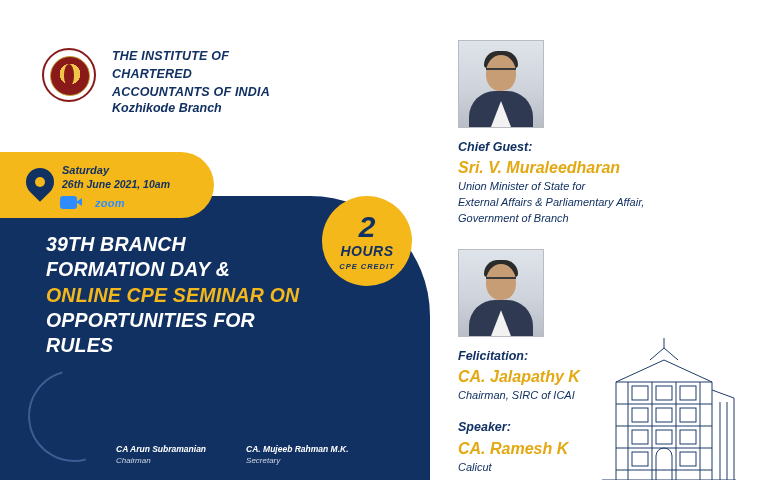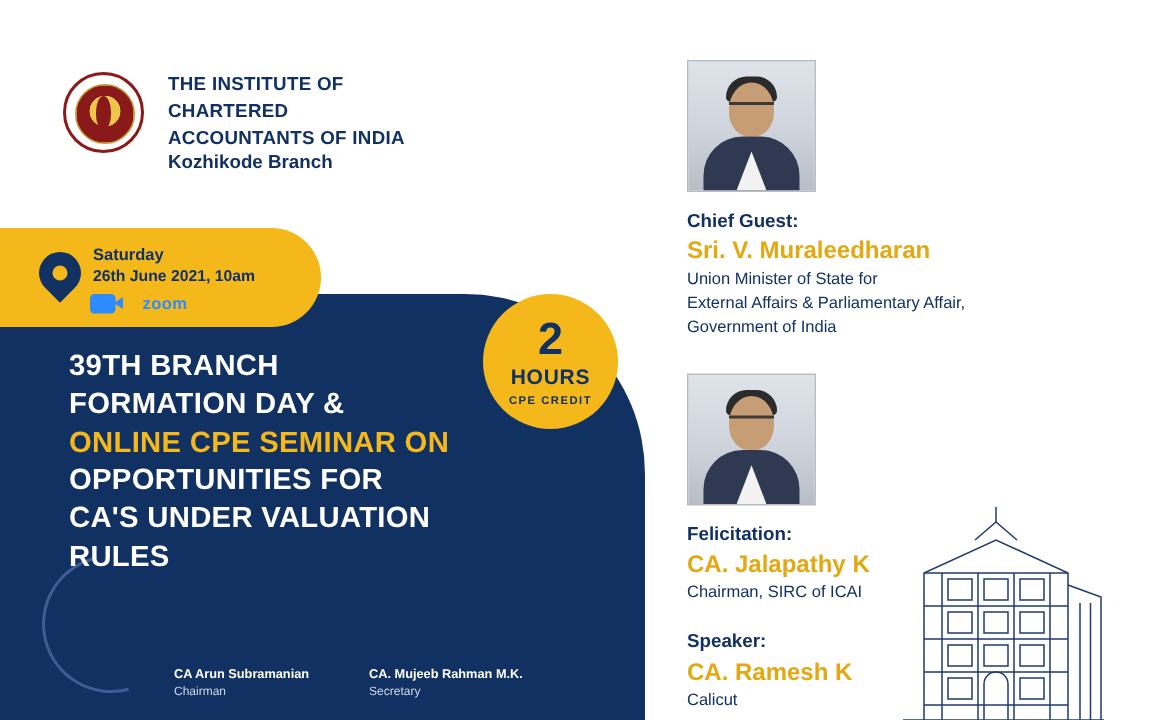--- a/index.html
+++ b/index.html
@@ -6,20 +6,21 @@
   html, body {
     width: 776px; height: 480px;
     font-family: "Liberation Sans", sans-serif;
     background: #ffffff;
     overflow: hidden;
   }
   #poster {
     position: relative;
     width: 760px; height: 480px;
     background: #ffffff;
+    font-style: italic;
   }
 
   
   .navy-panel {
     position: absolute;
     left: 0; top: 196px;
     width: 430px; height: 284px;
     background: #123163;
     border-top-right-radius: 120px;
   }
@@ -253,21 +254,20 @@
       <span class="zoom-cam"></span>
       <span class="zoom-word">zoom</span>
     </div>
   </div>
 
   <div class="title-block">
     <div class="t-white">39TH BRANCH</div>
     <div class="t-white">FORMATION DAY &amp;</div>
     <div class="t-yellow">ONLINE CPE SEMINAR ON</div>
     <div class="t-white">OPPORTUNITIES FOR</div>
-    <div class="t-white">CA'S UNDER VALUATION</div>
     <div class="t-white">RULES</div>
   </div>
 
   <div class="cpe-badge">
     <div class="cpe-num">2</div>
     <div class="cpe-hours">HOURS</div>
     <div class="cpe-credit">CPE CREDIT</div>
   </div>
 
   <div class="signatories">
@@ -288,21 +288,21 @@
       <div class="face"></div>
       <div class="glasses"></div>
       <div class="body"></div>
       <div class="shirt"></div>
     </div>
     <div class="block">
       <div class="lbl-blue">Chief Guest:</div>
       <div class="lbl-yellow">Sri. V. Muraleedharan</div>
       <div class="lbl-desc">Union Minister of State for</div>
       <div class="lbl-desc">External Affairs &amp; Parliamentary Affair,</div>
-      <div class="lbl-desc">Government of India</div>
+      <div class="lbl-desc">Government of Branch</div>
     </div>
 
     <div class="photo" style="margin-top:22px">
       <div class="hair"></div>
       <div class="face"></div>
       <div class="glasses"></div>
       <div class="body"></div>
       <div class="shirt"></div>
     </div>
     <div class="block">

